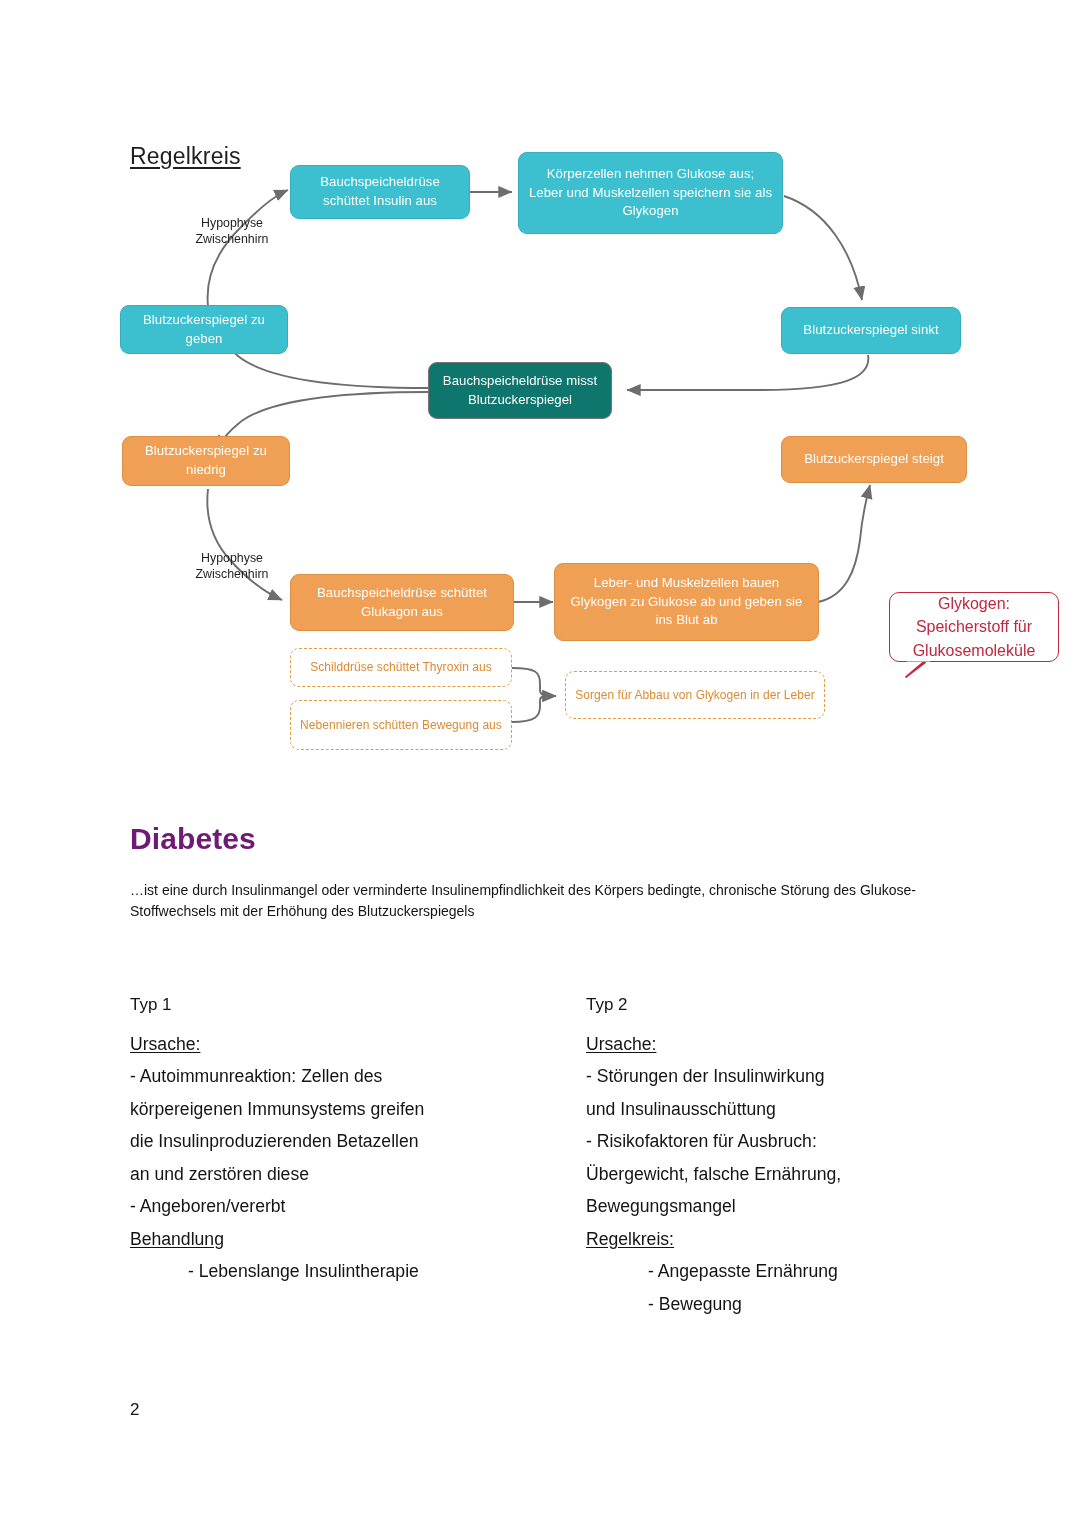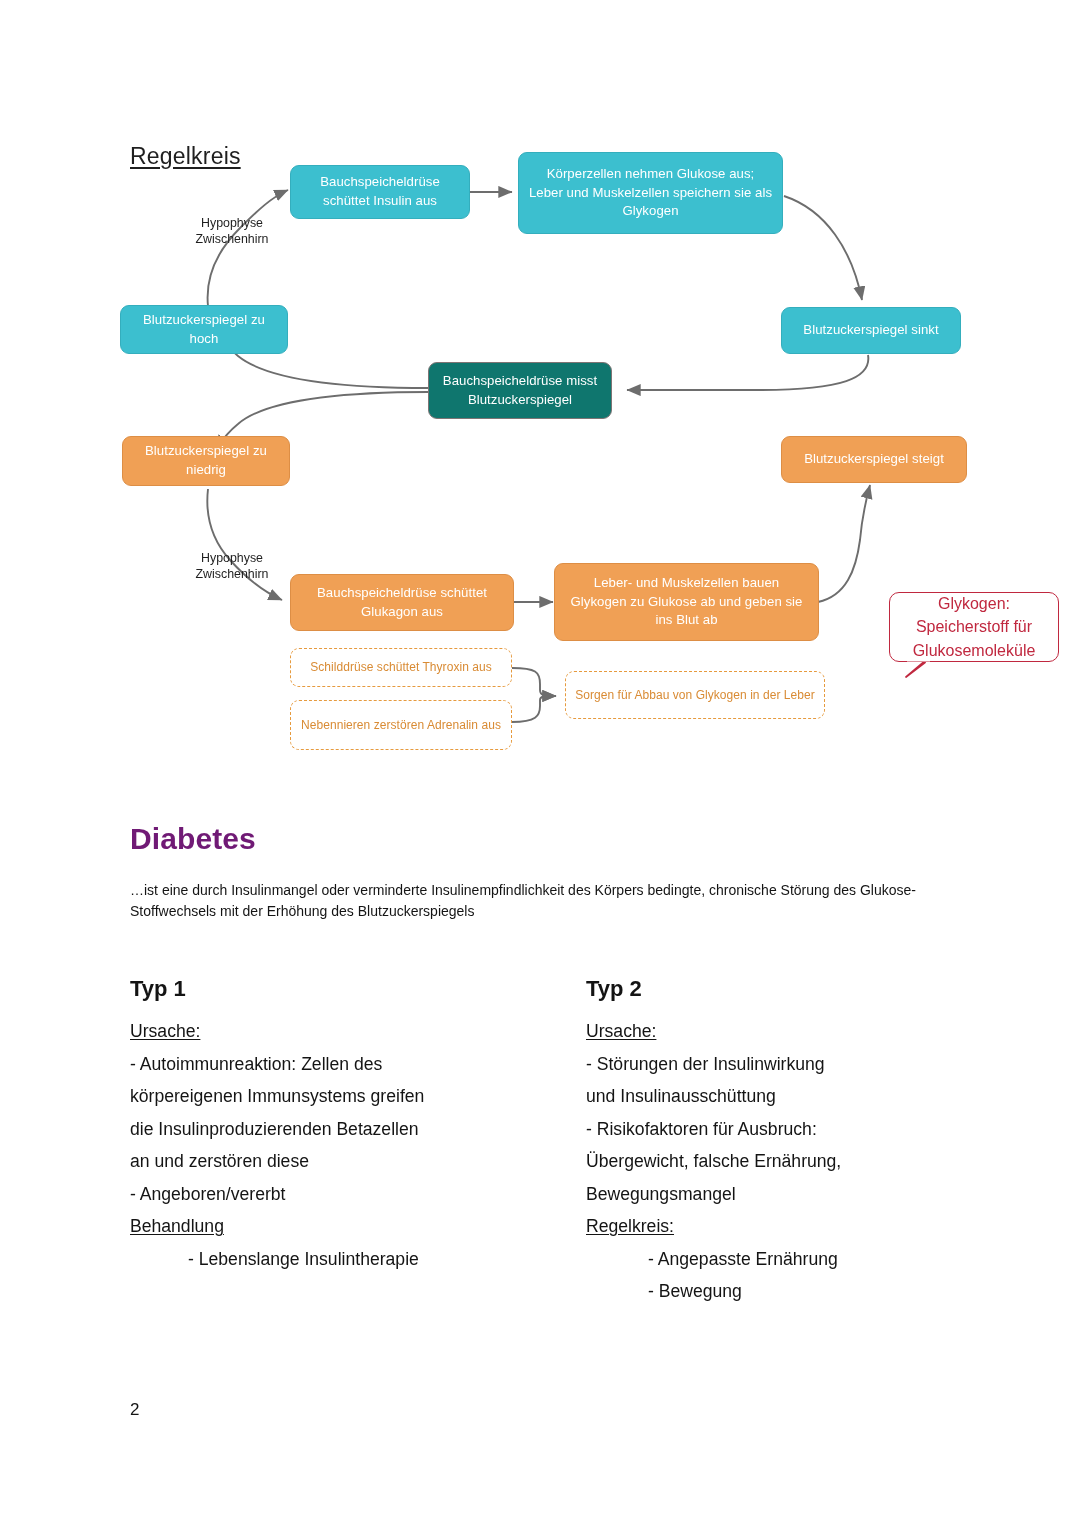--- a/index.html
+++ b/index.html
@@ -142,25 +142,26 @@
   .col {
     position: absolute;
     font-size: 17.6px;
     line-height: 1.85;
     color: #141414;
   }
   .col.left  { left: 130px; top: 972px; width: 430px; }
   .col.right { left: 586px; top: 972px; width: 430px; }
 
   .col .typ {
-    font-weight: bold;
-    font-size: 22px;
+    font-weight: normal;
+    font-size: 17px;
     line-height: 1.5;
     display: block;
     margin-bottom: 10px;
+    margin-top: 20px;
   }
   .col .u {
     text-decoration: underline;
     text-underline-offset: 2px;
     display: block;
     line-height: 1.85;
   }
   .col .ln { display: block; }
   .col .ind { display: block; padding-left: 58px; }
   .col .ind2 { display: block; padding-left: 62px; }
@@ -212,35 +213,35 @@
     </svg>
 
     <div class="dg-title">Regelkreis</div>
 
     <div class="node teal" style="left:290px; top:165px; width:180px; height:54px;">Bauchspeicheldrüse schüttet Insulin aus</div>
 
     <div class="node teal" style="left:518px; top:152px; width:265px; height:82px;">Körperzellen nehmen Glukose aus; Leber und Muskelzellen speichern sie als Glykogen</div>
 
     <div class="node teal" style="left:781px; top:307px; width:180px; height:47px;">Blutzuckerspiegel sinkt</div>
 
-    <div class="node teal" style="left:120px; top:305px; width:168px; height:49px;">Blutzuckerspiegel zu hoch</div>
+    <div class="node teal" style="left:120px; top:305px; width:168px; height:49px;">Blutzuckerspiegel zu geben</div>
 
     <div class="node gray" style="left:428px; top:362px; width:184px; height:57px;">Bauchspeicheldrüse misst Blutzuckerspiegel</div>
 
     <div class="node orange" style="left:122px; top:436px; width:168px; height:50px;">Blutzuckerspiegel zu niedrig</div>
 
     <div class="node orange" style="left:781px; top:436px; width:186px; height:47px;">Blutzuckerspiegel steigt</div>
 
     <div class="node orange" style="left:290px; top:574px; width:224px; height:57px;">Bauchspeicheldrüse schüttet Glukagon aus</div>
 
     <div class="node orange" style="left:554px; top:563px; width:265px; height:78px;">Leber- und Muskelzellen bauen Glykogen zu Glukose ab und geben sie ins Blut ab</div>
 
     <div class="node dashed" style="left:290px; top:648px; width:222px; height:39px;">Schilddrüse schüttet Thyroxin aus</div>
 
-    <div class="node dashed" style="left:290px; top:700px; width:222px; height:50px;">Nebennieren zerstören Adrenalin aus</div>
+    <div class="node dashed" style="left:290px; top:700px; width:222px; height:50px;">Nebennieren schütten Bewegung aus</div>
 
     <div class="node dashed" style="left:557px; top:671px; width:260px; height:48px;margin-left:8px;">Sorgen für Abbau von Glykogen in der Leber</div>
 
     <div class="sublabel" style="left:172px; top:215px; width:120px;">
       <span>Hypophyse</span><br>
       <span>Zwischenhirn</span>
     </div>
 
     <div class="sublabel" style="left:172px; top:550px; width:120px;">
       <span>Hypophyse</span><br>

